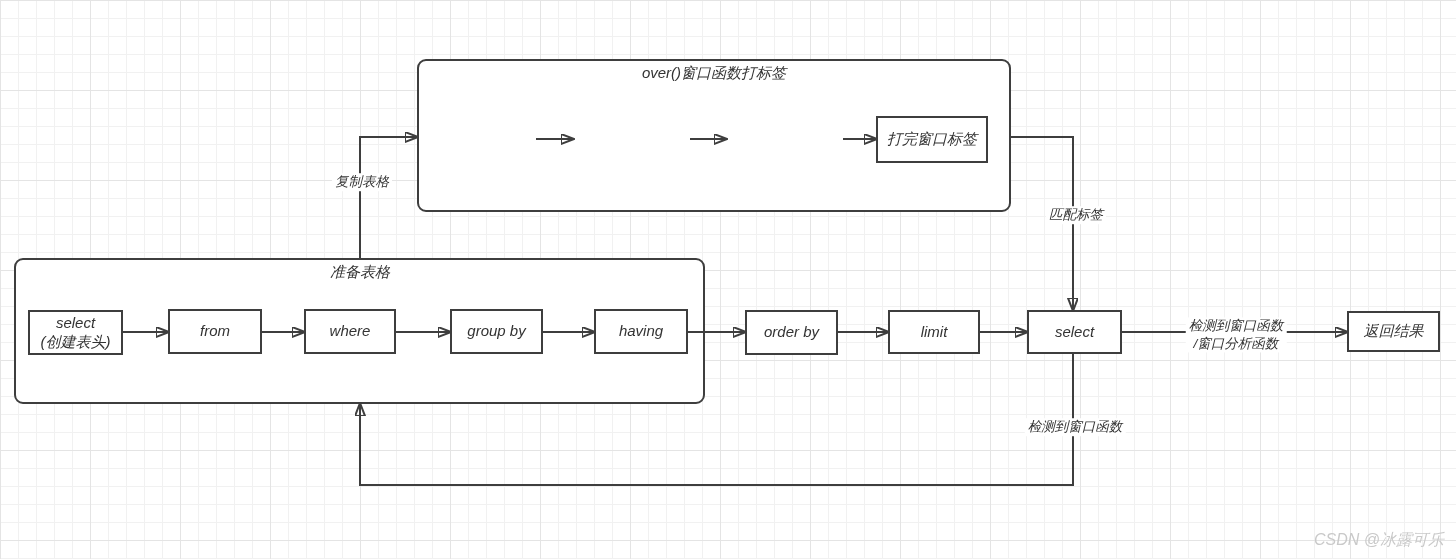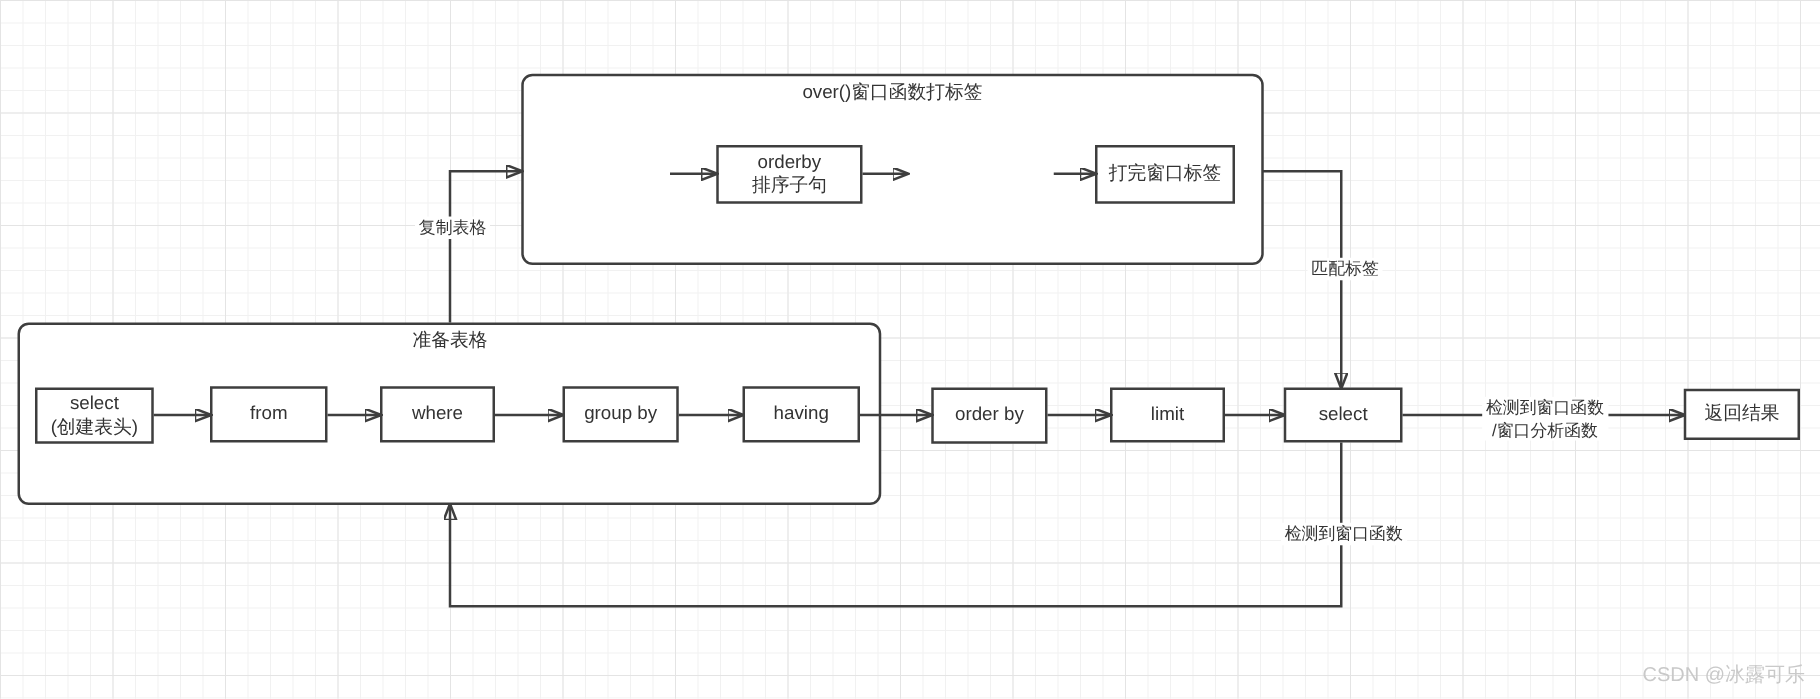--- a/index.html
+++ b/index.html
@@ -14,20 +14,21 @@
   .canvas{
     position:relative;width:1456px;height:559px;overflow:hidden;
     font-family:"Liberation Sans","DejaVu Sans",sans-serif;color:var(--text);
     background-color:var(--bg);
     background-image:
       linear-gradient(to right,var(--grid-major) 1px,transparent 1px),
       linear-gradient(to bottom,var(--grid-major) 1px,transparent 1px),
       linear-gradient(to right,var(--grid-minor) 1px,transparent 1px),
       linear-gradient(to bottom,var(--grid-minor) 1px,transparent 1px);
     background-size:90px 90px,90px 90px,18px 18px,18px 18px;
+    font-style:italic;
   }
   .edges{position:absolute;left:0;top:0;width:1456px;height:559px;pointer-events:none;z-index:3;}
   .edges path{stroke:var(--line);stroke-width:2;fill:none;}
   .group{
     position:absolute;background:#fff;border:2px solid var(--line);
     border-radius:9px;box-sizing:border-box;z-index:1;
   }
   .group-title{
     position:absolute;z-index:2;font-size:15px;text-align:center;white-space:nowrap;
     transform:translateX(-50%);
@@ -71,24 +72,20 @@
     <path d="M690 139 L726 139" marker-end="url(#arrow)"></path>
     <path d="M843 139 L876 139" marker-end="url(#arrow)"></path>
     <path d="M360 258 L360 137 L417 137" marker-end="url(#arrow)"></path>
     <path d="M1010 137 L1073 137 L1073 310" marker-end="url(#arrow)"></path>
     <path d="M1073 354 L1073 485 L360 485 L360 404" marker-end="url(#arrow)"></path>
   </svg>
 
   <div class="group" style="left:417px;top:59px;width:594px;height:153px"></div>
   <div class="group-title" style="left:714px;top:64px">over()窗口函数打标签</div>
 
-  <div class="node" style="left:573px;top:116px;width:117px;height:47px">
-    <span>orderby</span>
-    <span>排序子句</span>
-  </div>
   <div class="node" style="left:876px;top:116px;width:112px;height:47px">
     <span>打完窗口标签</span>
   </div>
 
   <div class="group" style="left:14px;top:258px;width:691px;height:146px"></div>
   <div class="group-title" style="left:360px;top:263px">准备表格</div>
 
   <div class="node" style="left:28px;top:310px;width:95px;height:45px">
     <span>select</span>
     <span>(创建表头)</span>

